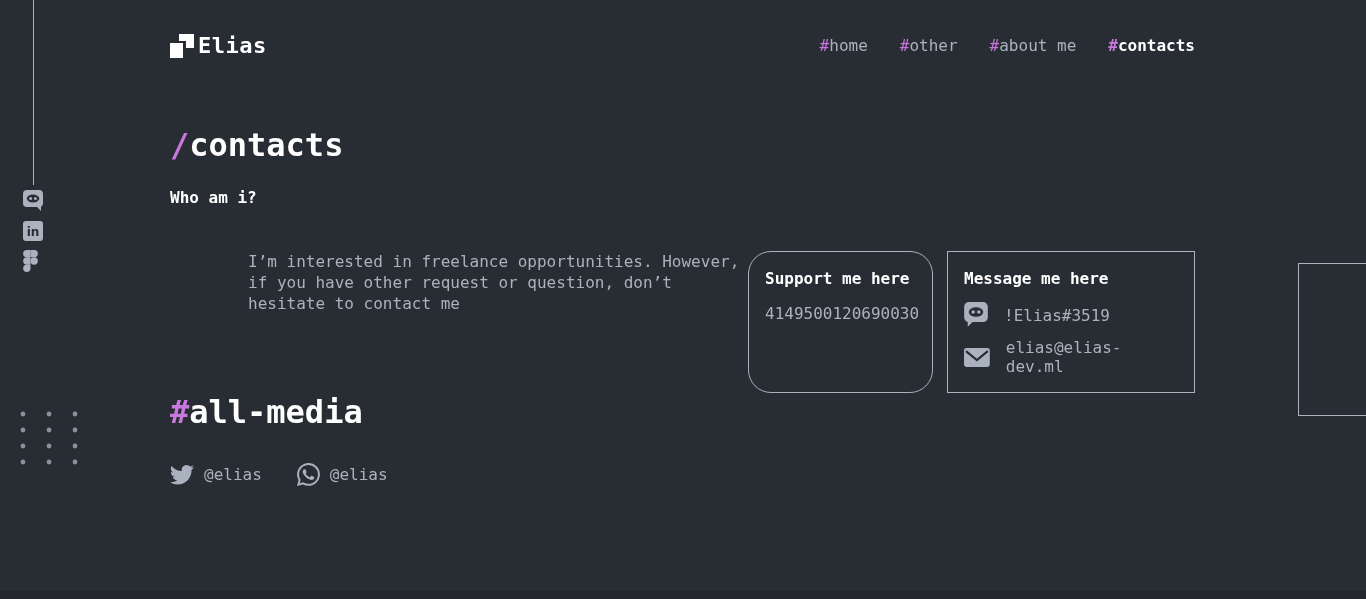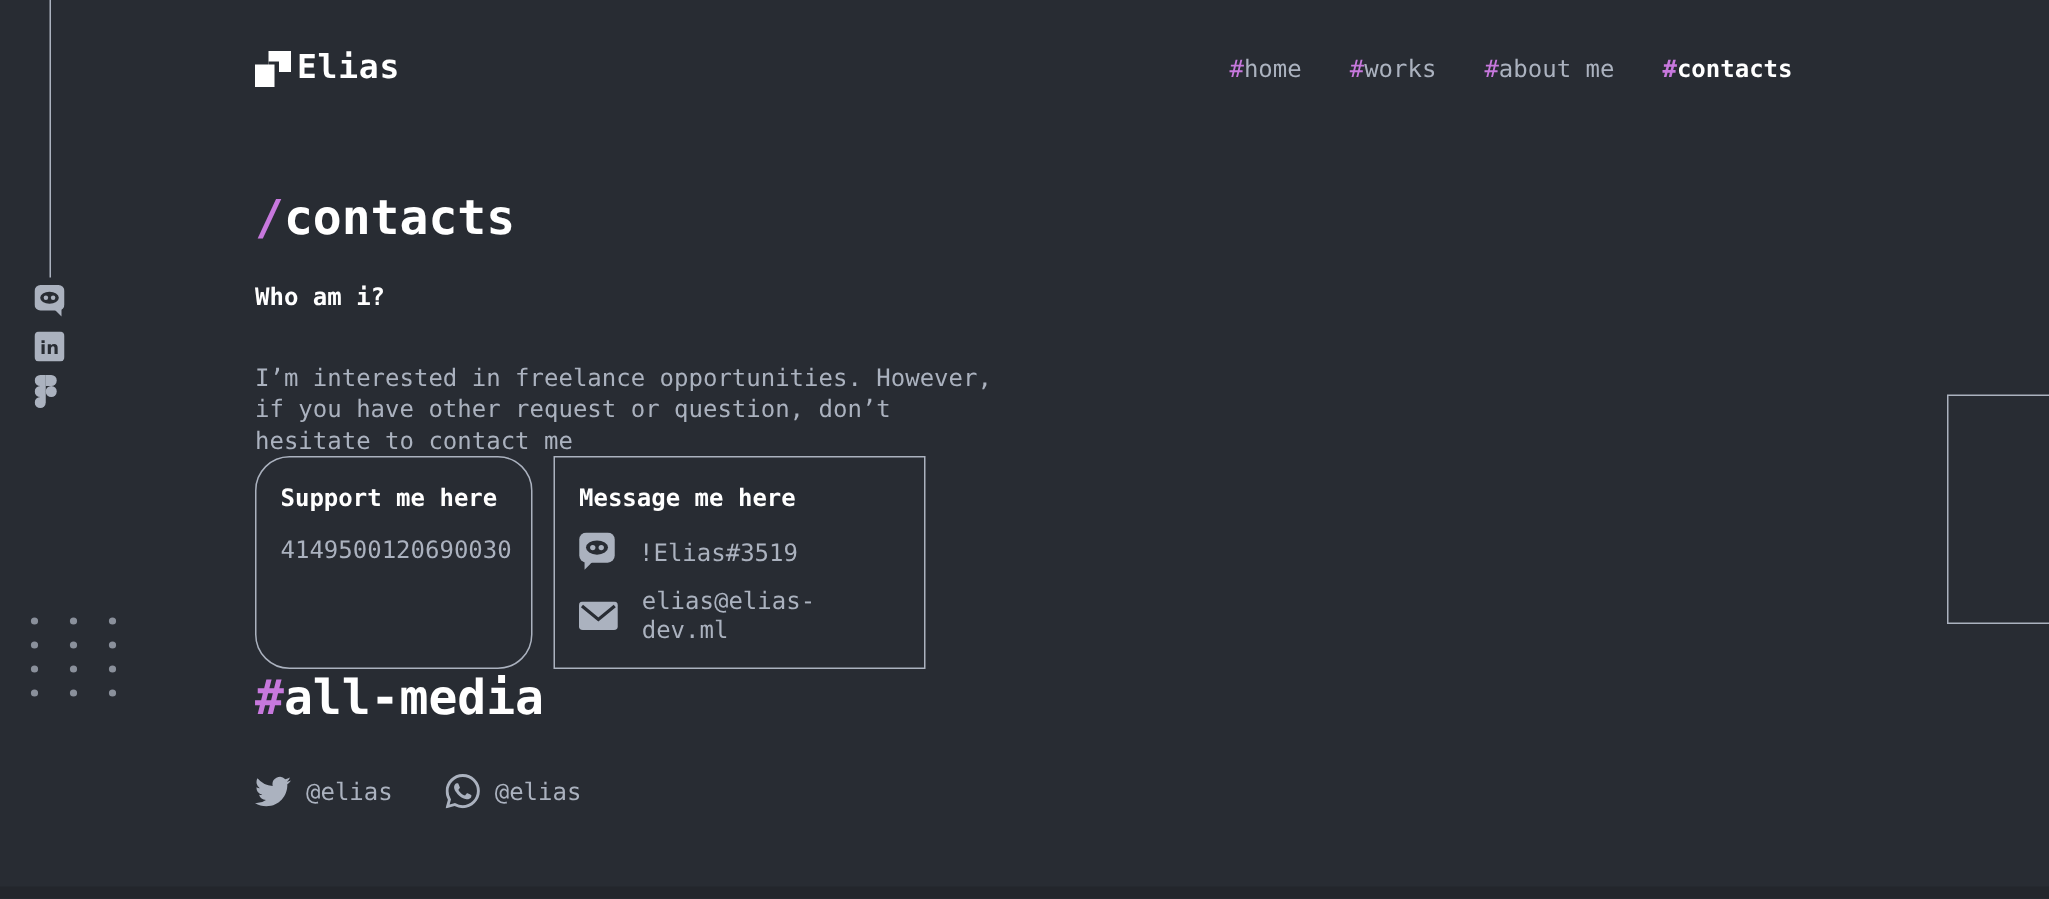--- a/index.html
+++ b/index.html
@@ -35,21 +35,21 @@
   .nav a { text-decoration:none; color:#ABB2BF; font-size:16px; }
   .nav a .hash { color:#C778DD; }
   .nav a.active { color:#FFFFFF; font-weight:bold; }
 
   
   h1.page-title { margin-top:68px; font-size:32px; color:#FFFFFF; font-weight:bold; }
   h1.page-title .slash { color:#C778DD; font-weight:bold; }
   .sub-title { margin-top:24px; font-size:16px; font-weight:bold; color:#FFFFFF; }
 
   
-  .content-row { margin-top:34px; display:flex; justify-content:center; align-items:flex-start;flex-direction:column; }
+  .content-row { margin-top:44px; display:flex; justify-content:flex-end; align-items:flex-start; }
   .description { width:500px; font-size:16px; line-height:21px; color:#ABB2BF; }
   .boxes { display:flex; gap:14px; }
   .box { border:1px solid #ABB2BF; padding:16px; min-height:131px; }
   .box-support { width:185px;border-radius:23px; }
   .box-message { width:248px; }
   .box-title { color:#FFFFFF; font-size:16px; font-weight:bold; line-height:22px; }
   .box-value { margin-top:14px; font-size:16px; color:#ABB2BF; }
   .msg-row { margin-top:10px; display:flex; align-items:center; gap:16px; font-size:16px; color:#ABB2BF; text-decoration:none; }
   .msg-row:first-of-type { margin-top:12px; }
 
@@ -117,21 +117,21 @@
     <a href="#" class="brand">
       <svg class="icon" width="24" height="24" viewBox="0 0 24 24">
         <rect x="9" y="0" width="15" height="14" fill="#FFFFFF"></rect>
         <rect x="9" y="7" width="7" height="7" fill="#282C33"></rect>
         <rect x="0" y="9" width="13" height="15" fill="#FFFFFF"></rect>
       </svg>
       <span class="brand-name">Elias</span>
     </a>
     <nav class="nav">
       <a href="#"><span class="hash">#</span><span>home</span></a>
-      <a href="#"><span class="hash">#</span><span>works</span></a>
+      <a href="#"><span class="hash">#</span><span>other</span></a>
       <a href="#"><span class="hash">#</span><span>about me</span></a>
       <a href="#" class="active"><span class="hash">#</span><span>contacts</span></a>
     </nav>
   </div>
 
   <h1 class="page-title"><span class="slash">/</span><span>contacts</span></h1>
 
   <div class="sub-title">Who am i?</div>
 
   <div class="content-row">

